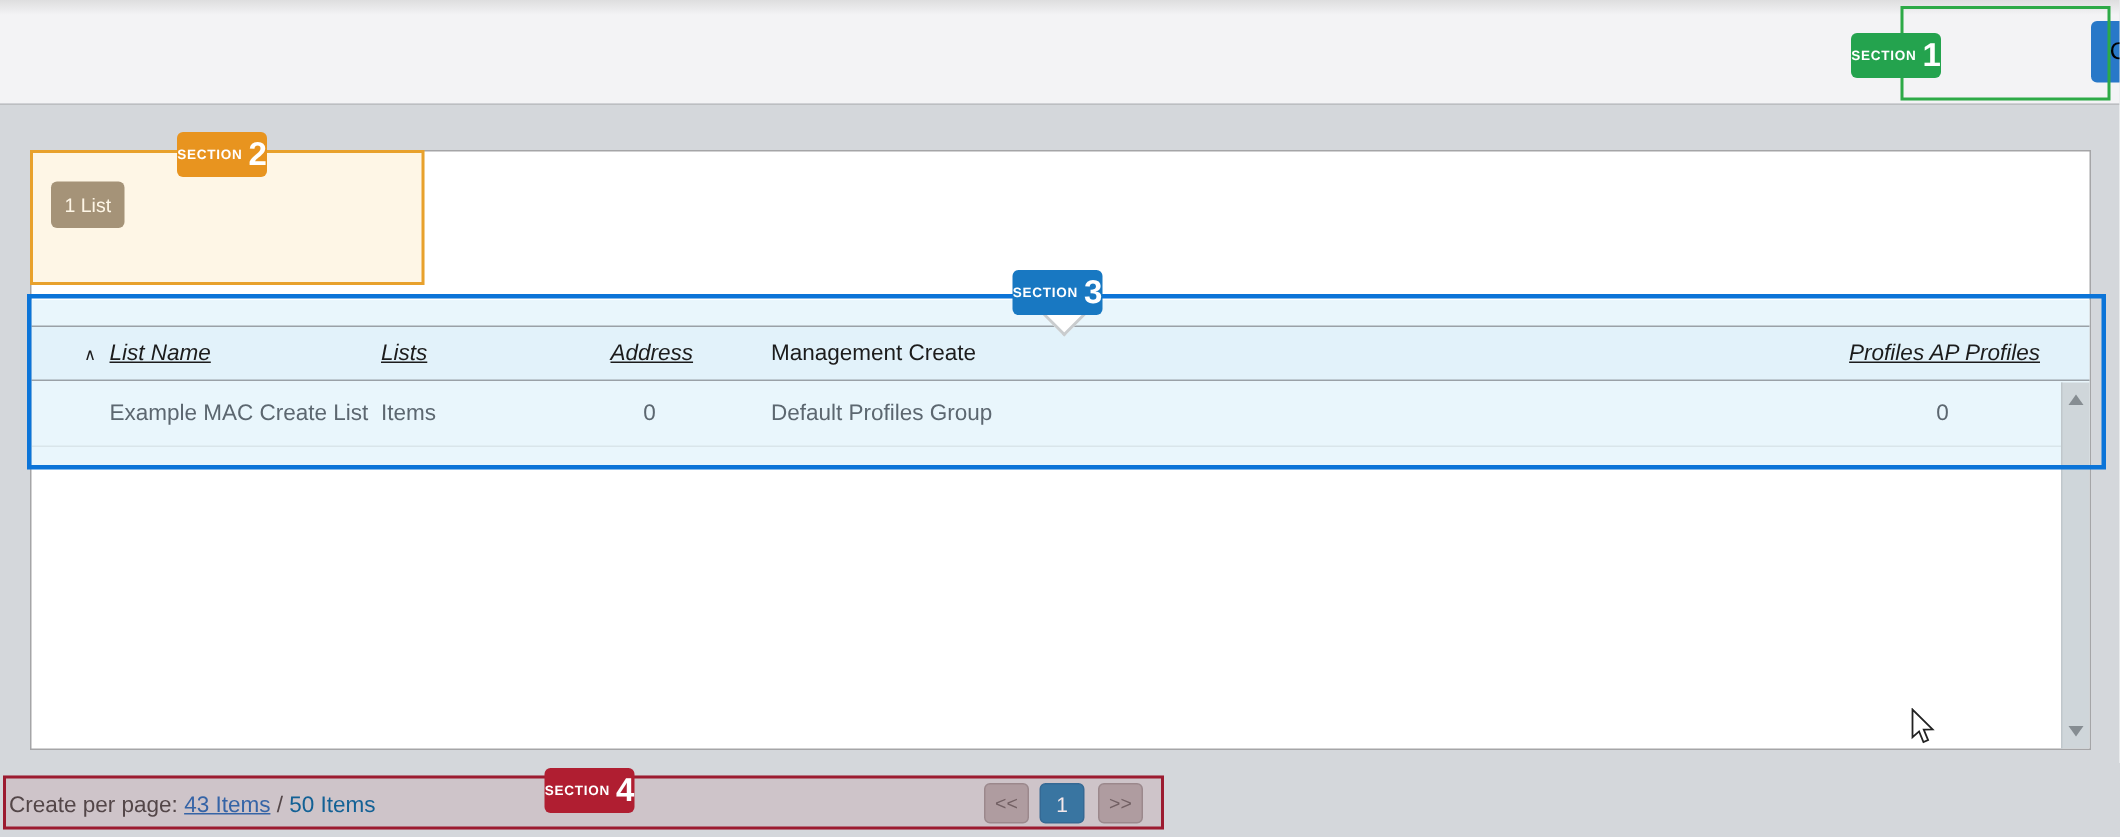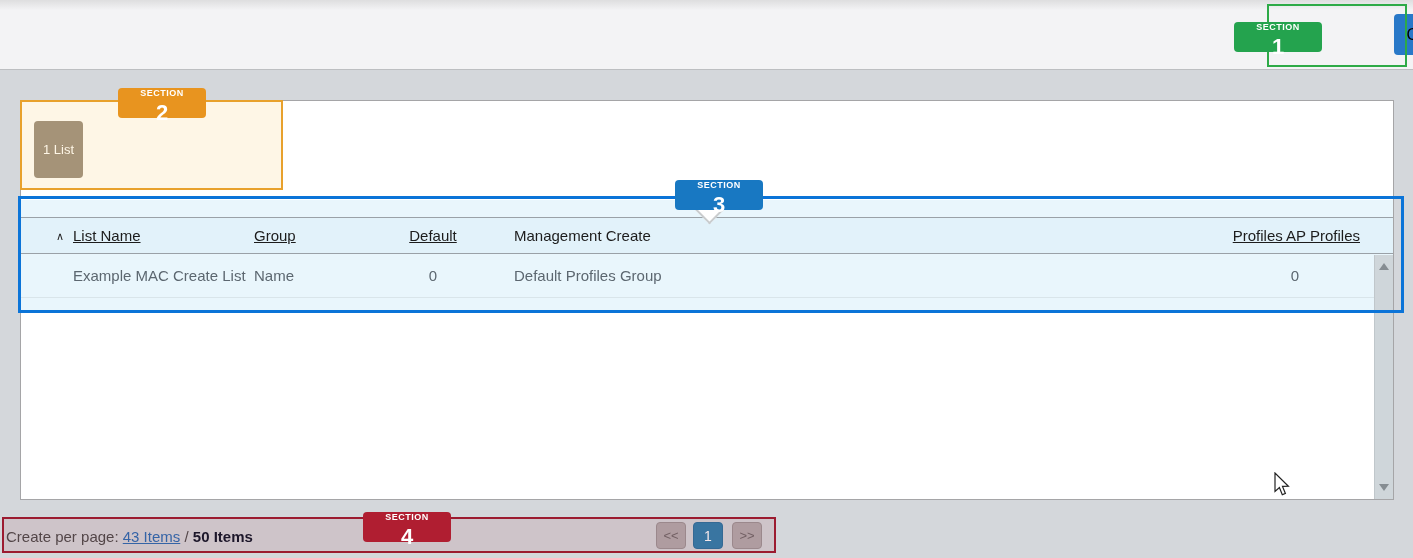--- a/index.html
+++ b/index.html
@@ -25,21 +25,21 @@
   }
 
   
   .panel {
     position: absolute; left: 20px; top: 100px; width: 1374px; height: 400px;
     background: #fff; border: 1px solid #a5a5a7;
   }
   .count-badge {
     position: absolute; left: 13px; top: 20px;
     background: #95897c; color: #fff; font-size: 13px;
-    padding: 21px 9px; border-radius: 4px;
+    padding: 8px 9px; border-radius: 4px;
   }
   .search-wrap { position: absolute; left: 16px; top: 62px; width: 250px; height: 24px; }
   .search-icon { position: absolute; left: 0; top: 2px; }
   .search-input {
     position: absolute; left: 28px; top: 0; width: 215px; height: 24px;
     border: none; outline: none; background: transparent;
     font-family: "Liberation Sans", sans-serif;
     font-size: 15px; color: #6f6f6f;
   }
   .search-input::placeholder { color: #8a8a8a; opacity: 1; }
@@ -47,21 +47,21 @@
   
   .table-area { position: absolute; left: 0; top: 99px; width: 1372px; }
   .t-strip-top { height: 17px; background: #e9f6fc; }
   .t-header {
     position: relative; height: 37px; background: #e2f2fa;
     border-top: 1px solid #9aa1a7; border-bottom: 1px solid #9aa1a7;
   }
   .t-header span {
     position: absolute; top: 9px; font-size: 15px; color: #1c1c1c;
   }
-  .t-header .sortable { text-decoration: underline; cursor: pointer; }
+  .t-header .sortable { text-decoration: underline; cursor: pointer; font-style: italic; }
   .t-row {
     position: relative; height: 44px; background: #e9f6fc;
     border-bottom: 1px solid #d9e5ea; cursor: pointer;
   }
   .t-row span { position: absolute; top: 13px; font-size: 15px; color: #5c6770; }
   .t-strip-bottom { height: 13px; background: #e9f6fc; }
 
   .c-arrow   { left: 35px; font-size: 11px !important; top: 12px !important; color: #333; }
   .c-name    { left: 52px; }
   .c-action  { left: 233px; }
@@ -80,44 +80,44 @@
     border-left: 5px solid transparent; border-right: 5px solid transparent; cursor: pointer; }
   .sb-up   { top: 8px;   border-bottom: 7px solid #868d92; }
   .sb-down { bottom: 8px; border-top: 7px solid #868d92; }
 
   
   .pagination-text {
     position: absolute; left: 6px; top: 528px; font-size: 15px; color: #4b4b4b;
     white-space: pre;
   }
   .page-size-link { color: #2a6cb4; text-decoration: underline; cursor: pointer; }
-  .total-items { font-weight: bold; color: #0f172a; }
+  .total-items { font-weight: normal; color: #0369a1; }
   .pg-btn {
     position: absolute; top: 522px; width: 30px; height: 27px;
     border-radius: 4px; font-size: 13px; cursor: pointer;
     font-family: "Liberation Sans", sans-serif;
   }
   .pg-prev { left: 656px; }
   .pg-next { left: 732px; }
   .pg-inactive { background: #b2abad; border: 1px solid #9b9597; color: #6e686a; }
   .pg-current {
     left: 693px; background: #2e7fae; border: 1px solid #2a72a0; color: #fff; font-size: 14px;
   }
 
   
   .ann { position: absolute; pointer-events: none; }
   .ann1 { left: 1267px; top: 4px;   width: 140px;  height: 63px;  border: 2px solid #2daa47; }
   .ann2 { left: 20px;   top: 100px; width: 263px;  height: 90px;  border: 2px solid #e8a12c; background: rgba(247,199,98,0.16); }
   .ann3 { left: 18px;   top: 196px; width: 1386px; height: 117px; border: 3px solid #0b74d8; }
   .ann4 { left: 2px;    top: 517px; width: 774px;  height: 36px;  border: 2px solid #9c1b30; background: rgba(156,27,48,0.10); }
 
   .badge {
-    position: absolute; width: 88px; height: 30px; border-radius: 4px;
-    color: #fff; display: flex; align-items: center; justify-content: flex-start;
-    gap: 4px; pointer-events: none; z-index: 5; flex-direction: column;
+    position: absolute; width: 60px; height: 30px; border-radius: 4px;
+    color: #fff; display: flex; align-items: center; justify-content: center;
+    gap: 4px; pointer-events: none; z-index: 5;
   }
   .badge .w { font-size: 9px; font-weight: bold; letter-spacing: 0.5px; }
   .badge .n { font-size: 22px; font-weight: bold; line-height: 1; }
   .badge1 { left: 1234px; top: 22px;  background: #24a34e; }
   .badge2 { left: 118px;  top: 88px;  background: #e8941f; }
   .badge3 { left: 675px;  top: 180px; background: #1878c2; }
   .badge4 { left: 363px;  top: 512px; background: #b01e31; }
 
   .notch {
     position: absolute; left: 699px; top: 199px; width: 21px; height: 21px;
@@ -137,28 +137,28 @@
 <div class="panel">
 
   <div class="count-badge">1 List</div>
 
 
   <div class="table-area">
     <div class="t-strip-top"></div>
     <div class="t-header">
       <span class="c-arrow">∧</span>
       <span class="c-name sortable">List Name</span>
-      <span class="c-action sortable">Group</span>
-      <span class="c-entries sortable">Default</span>
+      <span class="c-action sortable">Lists</span>
+      <span class="c-entries sortable">Address</span>
       <span class="c-group">Management Create</span>
       <span class="c-ap sortable">Profiles AP Profiles</span>
     </div>
     <div class="t-row">
       <span class="c-name">Example MAC Create List</span>
-      <span class="c-action">Name</span>
+      <span class="c-action">Items</span>
       <span class="r-entries">0</span>
       <span class="c-group">Default Profiles Group</span>
       <span class="r-ap">0</span>
     </div>
     <div class="t-strip-bottom"></div>
   </div>
 
   <div class="scrollbar">
     <div class="sb-up"></div>
     <div class="sb-down"></div>

